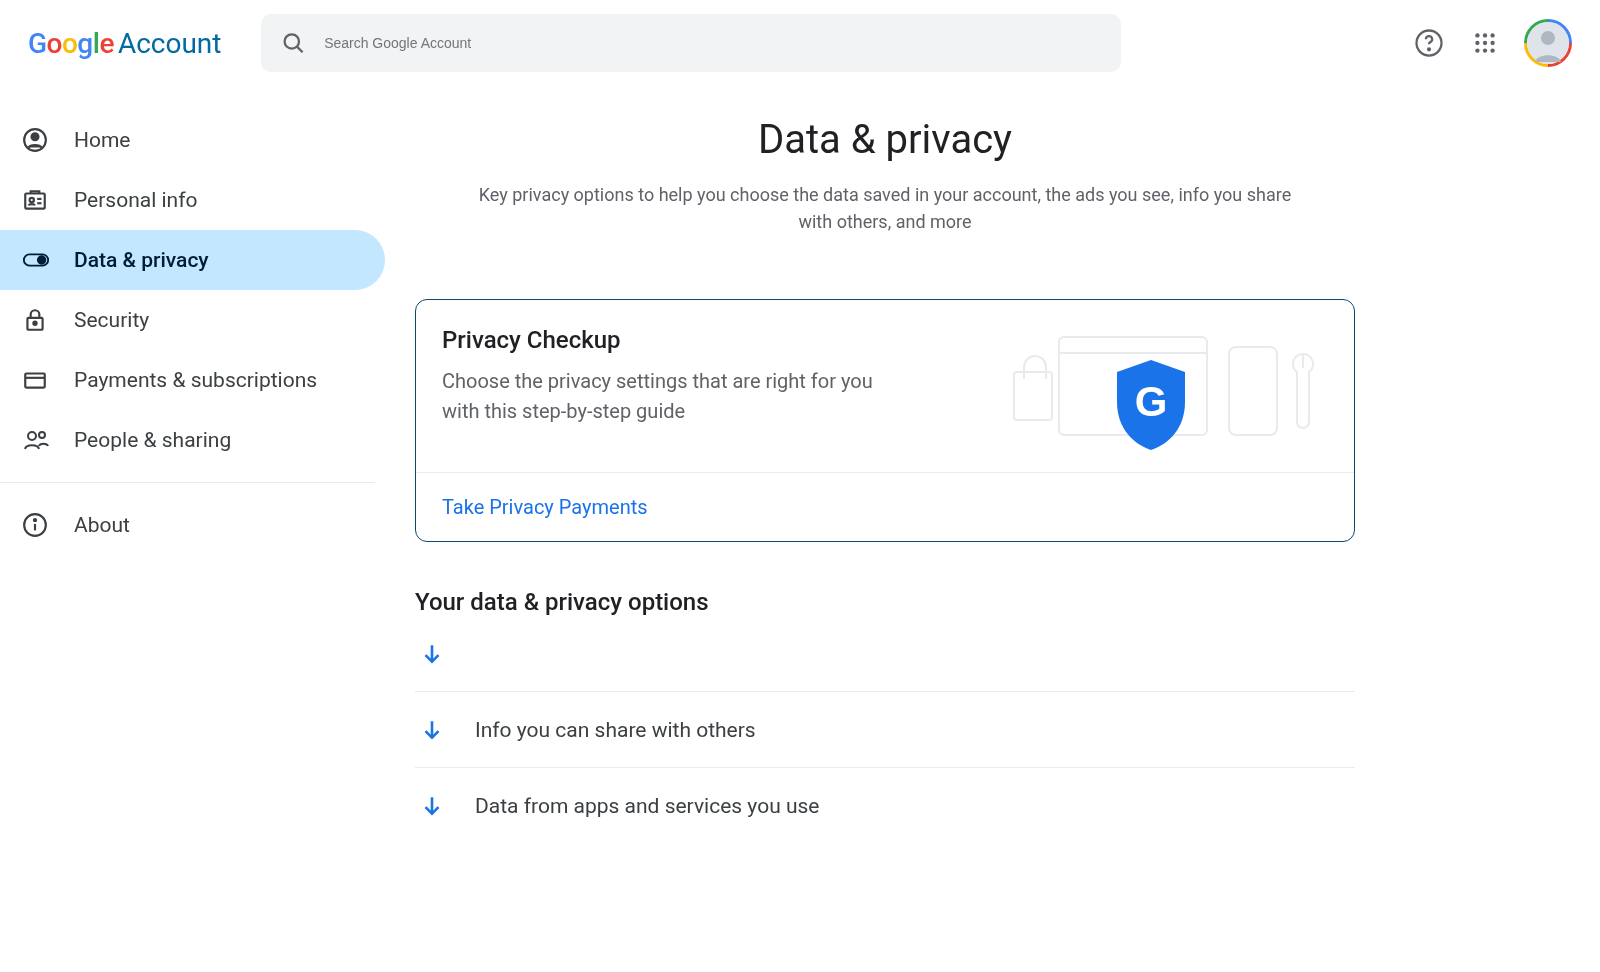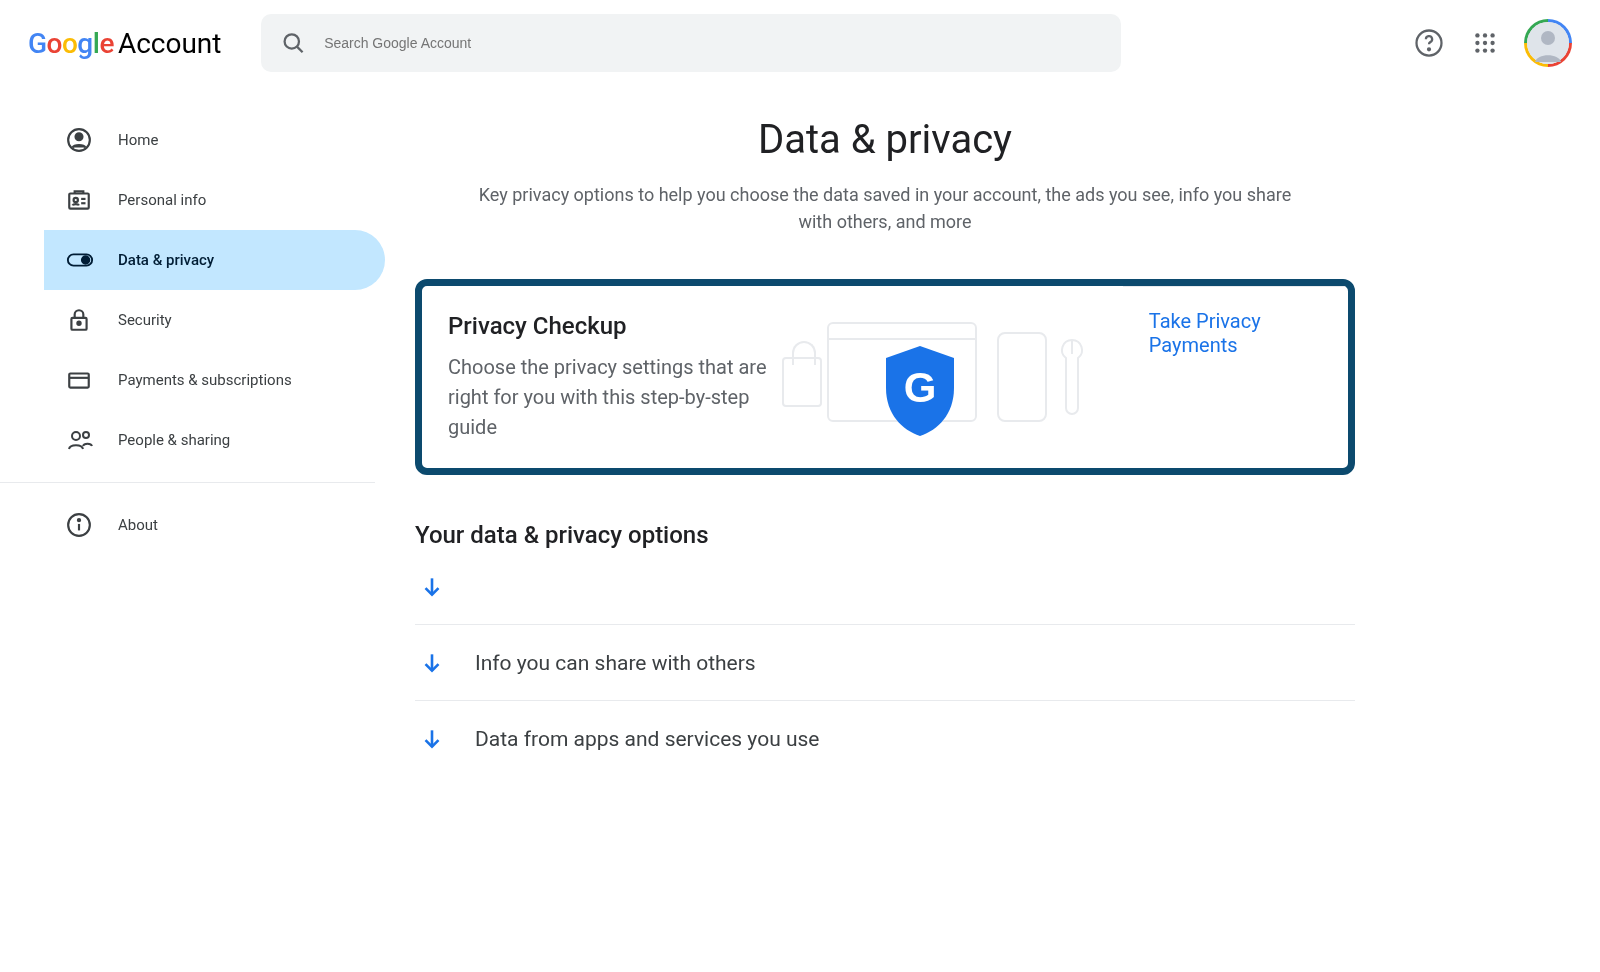--- a/index.html
+++ b/index.html
@@ -20,21 +20,21 @@
   .logo {
     display: flex;
     align-items: center;
     font-size: 28px;
     margin-right: 40px;
     white-space: nowrap;
   }
   .logo-google { font-weight: 500; letter-spacing: -0.5px; }
   .g1 { color:#4285F4; } .g2 { color:#EA4335; } .g3 { color:#FBBC05; }
   .g4 { color:#4285F4; } .g5 { color:#34A853; } .g6 { color:#EA4335; }
-  .logo-account { color:#000000; margin-left:4px; font-weight:400; }
+  .logo-account { color:#0369a1; margin-left:4px; font-weight:400; }
   .search-bar {
     flex: 0 0 860px;
     height: 58px;
     background: #f1f3f4;
     border-radius: 10px;
     display: flex;
     align-items: center;
     padding: 0 20px;
   }
   .search-bar svg { width:26px; height:26px; color:#5f6368; margin-right:18px; }
@@ -54,43 +54,42 @@
   .body-row { display:flex; }
   .sidebar {
     width: 375px;
     flex-shrink:0;
     padding-top: 24px;
   }
   .nav-item {
     display:flex; align-items:center;
     height:60px;
     padding-left:22px;
-    font-size:15px;
+    font-size:21px;
     color:#3c4043;
     cursor:pointer;
     border-top-right-radius:30px;
     border-bottom-right-radius:30px;
     margin-right: -10px;
-    margin-left: 44px;
   }
   .nav-item.active { background:#c2e7ff; color:#001d35; font-weight:500;}
   .nav-item .nav-icon { width:28px; height:28px; margin-right:24px; display:flex; align-items:center; color:#3c4043;}
   .nav-item.active .nav-icon { color:#001d35; }
   .nav-divider { height:1px; background:#e8eaed; margin:12px 0; }
   .main {
     flex:1;
     padding: 20px 40px;
     max-width: 1020px;
   }
   .page-title { text-align:center; font-size:40px; font-weight:400; margin-top:10px; }
   .page-subtitle { text-align:center; font-size:18px; color:#5f6368; margin-top:18px; line-height:1.5; max-width:820px; margin-left:auto; margin-right:auto;}
   .card {
-    border:7px solid #0c4a6e; border-radius:12px;
-    margin-top:44px;
-    display:flex; flex-direction:row;
+    border:1px solid #0c4a6e; border-radius:12px;
+    margin-top:64px;
+    display:flex; flex-direction:column;
     overflow:hidden;
   }
   .card-top { display:flex; padding:26px 26px 26px 26px; align-items:flex-start;}
   .card-text { flex:1; }
   .card-title { font-size:24px; font-weight:500; color:#202124; }
   .card-desc { font-size:20px; color:#5f6368; margin-top:12px; line-height:1.5; max-width:440px;}
   .card-graphic { width:330px; height:120px; position:relative; }
   .card-link-row { border-top:1px solid #e8eaed; padding:22px 26px;}
   .card-link { color:#1a73e8; font-size:20px; cursor:pointer; }
   .section-title { font-size:24px; font-weight:500; margin-top:46px; }

